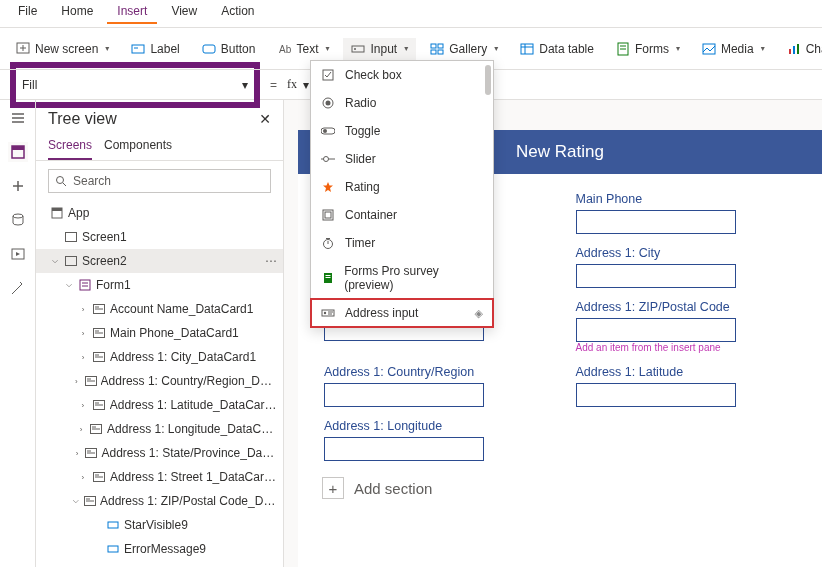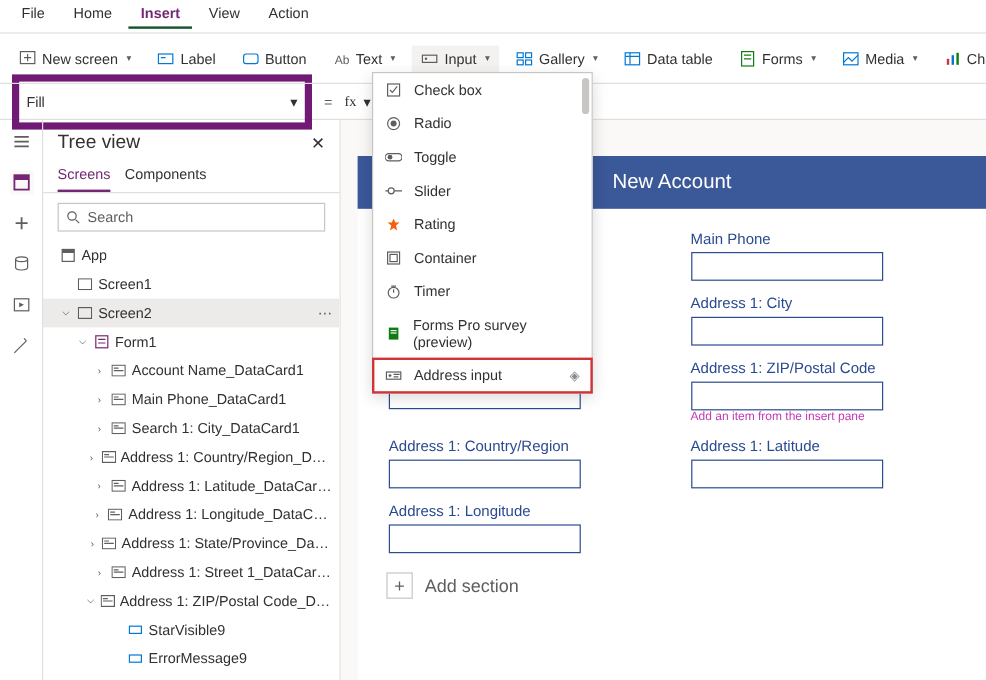--- a/index.html
+++ b/index.html
@@ -1,20 +1,20 @@
 <!DOCTYPE html>
 <html><head>
 <meta charset="utf-8">
 <style>
 * { box-sizing: border-box; margin: 0; padding: 0; }
 body { font-family: "Segoe UI", Arial, sans-serif; font-size: 12px; color: #323130; width: 822px; height: 567px; overflow: hidden; background: #fff; }
 
 .menubar { display: flex; align-items: flex-start; height: 28px; border-bottom: 1px solid #e1dfdd; padding: 0 8px; gap: 4px; }
 .menubar .item { padding: 4px 10px; cursor: pointer; }
-.menubar .item.active { color: #742774; border-bottom: 2px solid #14532d; font-weight: 700; }
+.menubar .item.active { color: #742774; border-bottom: 2px solid #f97316; font-weight: 400; }
 
 .ribbon { display: flex; align-items: center; height: 42px; border-bottom: 1px solid #e1dfdd; padding: 0 8px; gap: 6px; position: relative; }
 .ribbon .btn { display: flex; align-items: center; gap: 5px; padding: 4px 8px; cursor: pointer; white-space: nowrap; }
 .ribbon .btn .icon { width: 14px; height: 14px; display: inline-flex; align-items: center; justify-content: center; }
 .ribbon .chev { font-size: 8px; color: #605e5c; margin-left: 2px; }
 .ribbon .btn.active { background: #f3f2f1; }
 
 .formula-row { display: flex; align-items: center; height: 30px; border-bottom: 1px solid #e1dfdd; }
 .prop-select { width: 250px; height: 22px; margin-left: 10px; border: 6px solid #701a75; padding: 17px 6px; display: flex; align-items: center; justify-content: space-between; font-size: 12px; text-align: center; }
 .equals { margin: 0 10px; color: #605e5c; }
@@ -318,21 +318,21 @@
           <div class="trow">
             <span class="ind" style="width:38px"></span>
             <span class="tw">›</span>
             <span class="ticon">
               <svg width="12" height="10">
                 <rect x="0.5" y="0.5" width="11" height="9" fill="none" stroke="#605e5c"></rect>
                 <line x1="2" y1="3" x2="6" y2="3" stroke="#605e5c"></line>
                 <line x1="2" y1="5" x2="10" y2="5" stroke="#605e5c"></line>
               </svg>
             </span>
-            <span class="tlabel">Search 1: City_DataCard1</span>
+            <span class="tlabel">Address 1: City_DataCard1</span>
           </div>
           <div class="trow">
             <span class="ind" style="width:38px"></span>
             <span class="tw">›</span>
             <span class="ticon">
               <svg width="12" height="10">
                 <rect x="0.5" y="0.5" width="11" height="9" fill="none" stroke="#605e5c"></rect>
                 <line x1="2" y1="3" x2="6" y2="3" stroke="#605e5c"></line>
                 <line x1="2" y1="5" x2="10" y2="5" stroke="#605e5c"></line>
               </svg>
@@ -423,21 +423,21 @@
             <span class="ind" style="width:52px"></span>
             <span class="tw"></span>
             <span class="tlabel">DataCardValue9</span>
           </div>
         </div>
     </div>
   </div>
 
   <div class="canvas">
     <div class="screen">
-      <div class="banner">New Account</div>
+      <div class="banner">New Rating</div>
       <div class="formgrid" id="formgrid">
           <div class="field"></div>
           <div class="field">
             <div class="flabel">Main Phone</div>
             <div class="finput"></div>
           </div>
           <div class="field"></div>
           <div class="field">
             <div class="flabel">Address 1: City</div>
             <div class="finput"></div>

